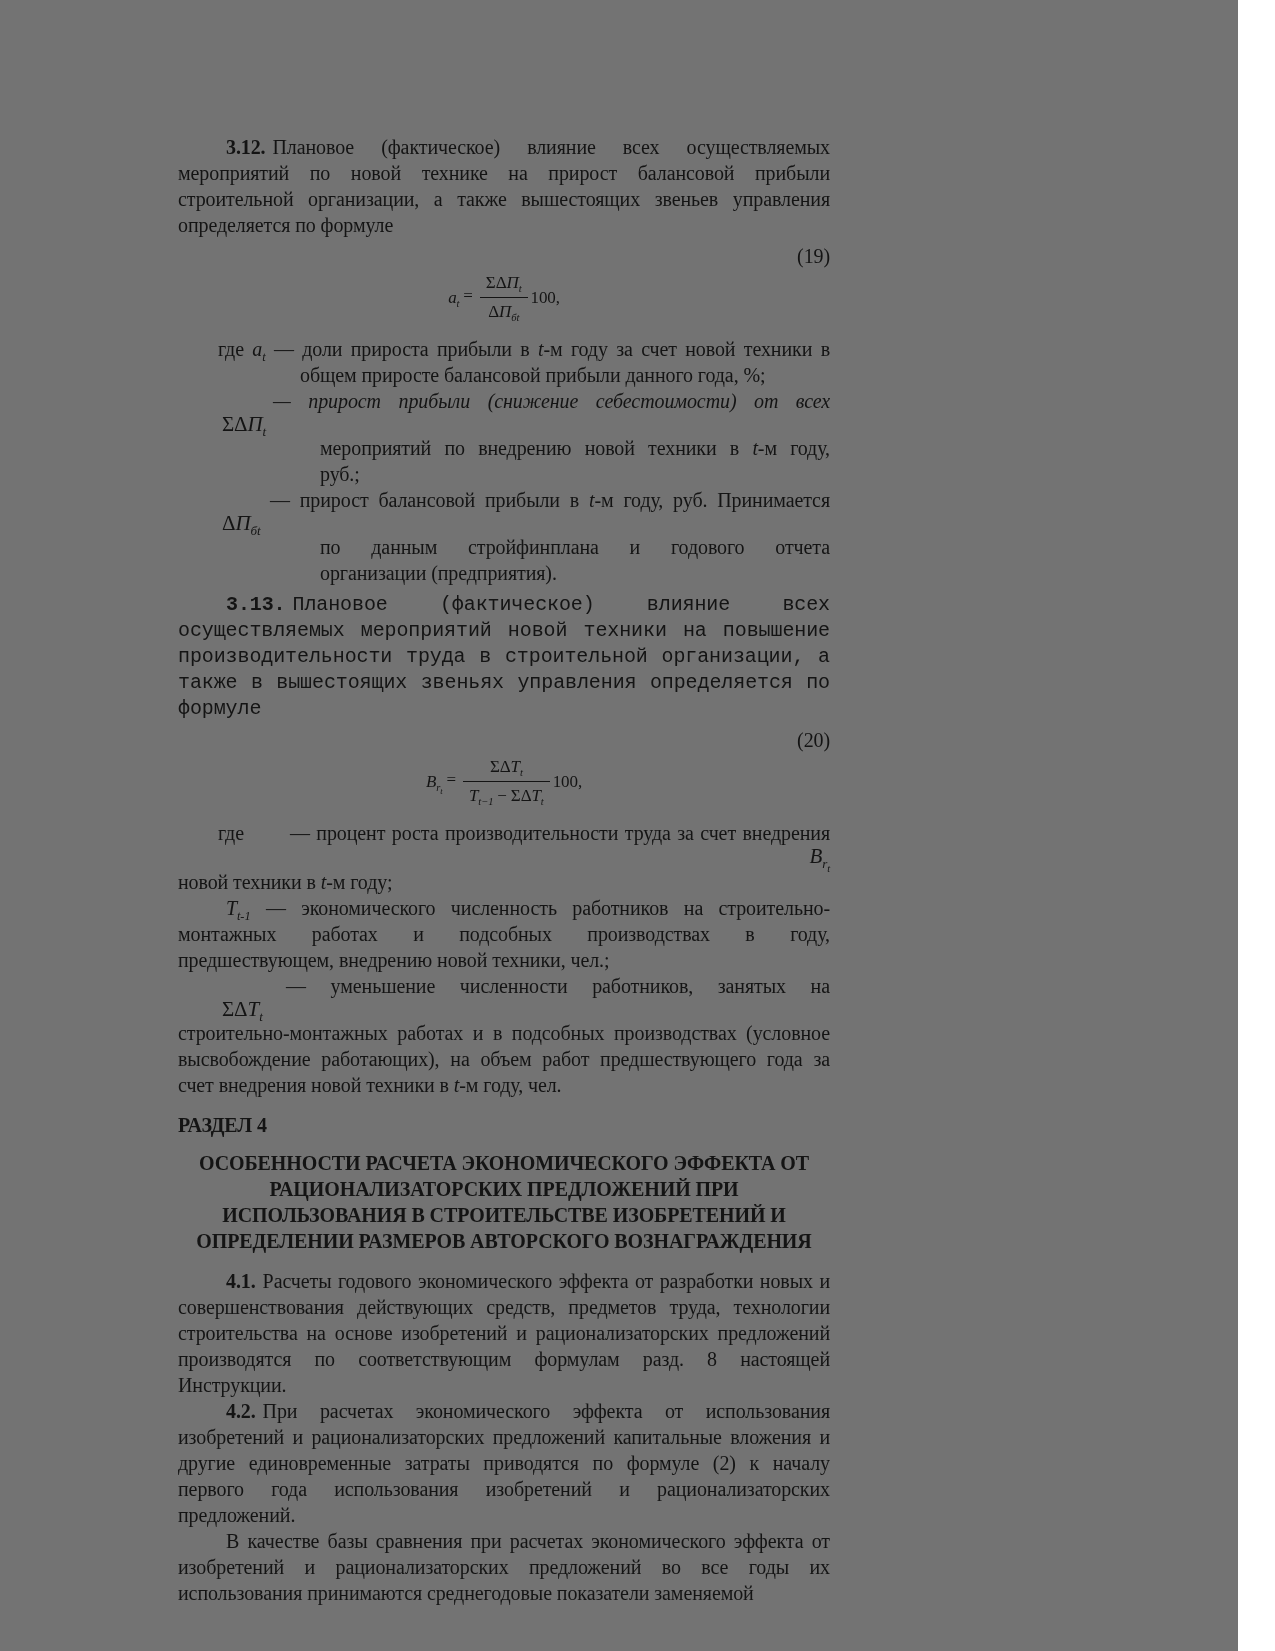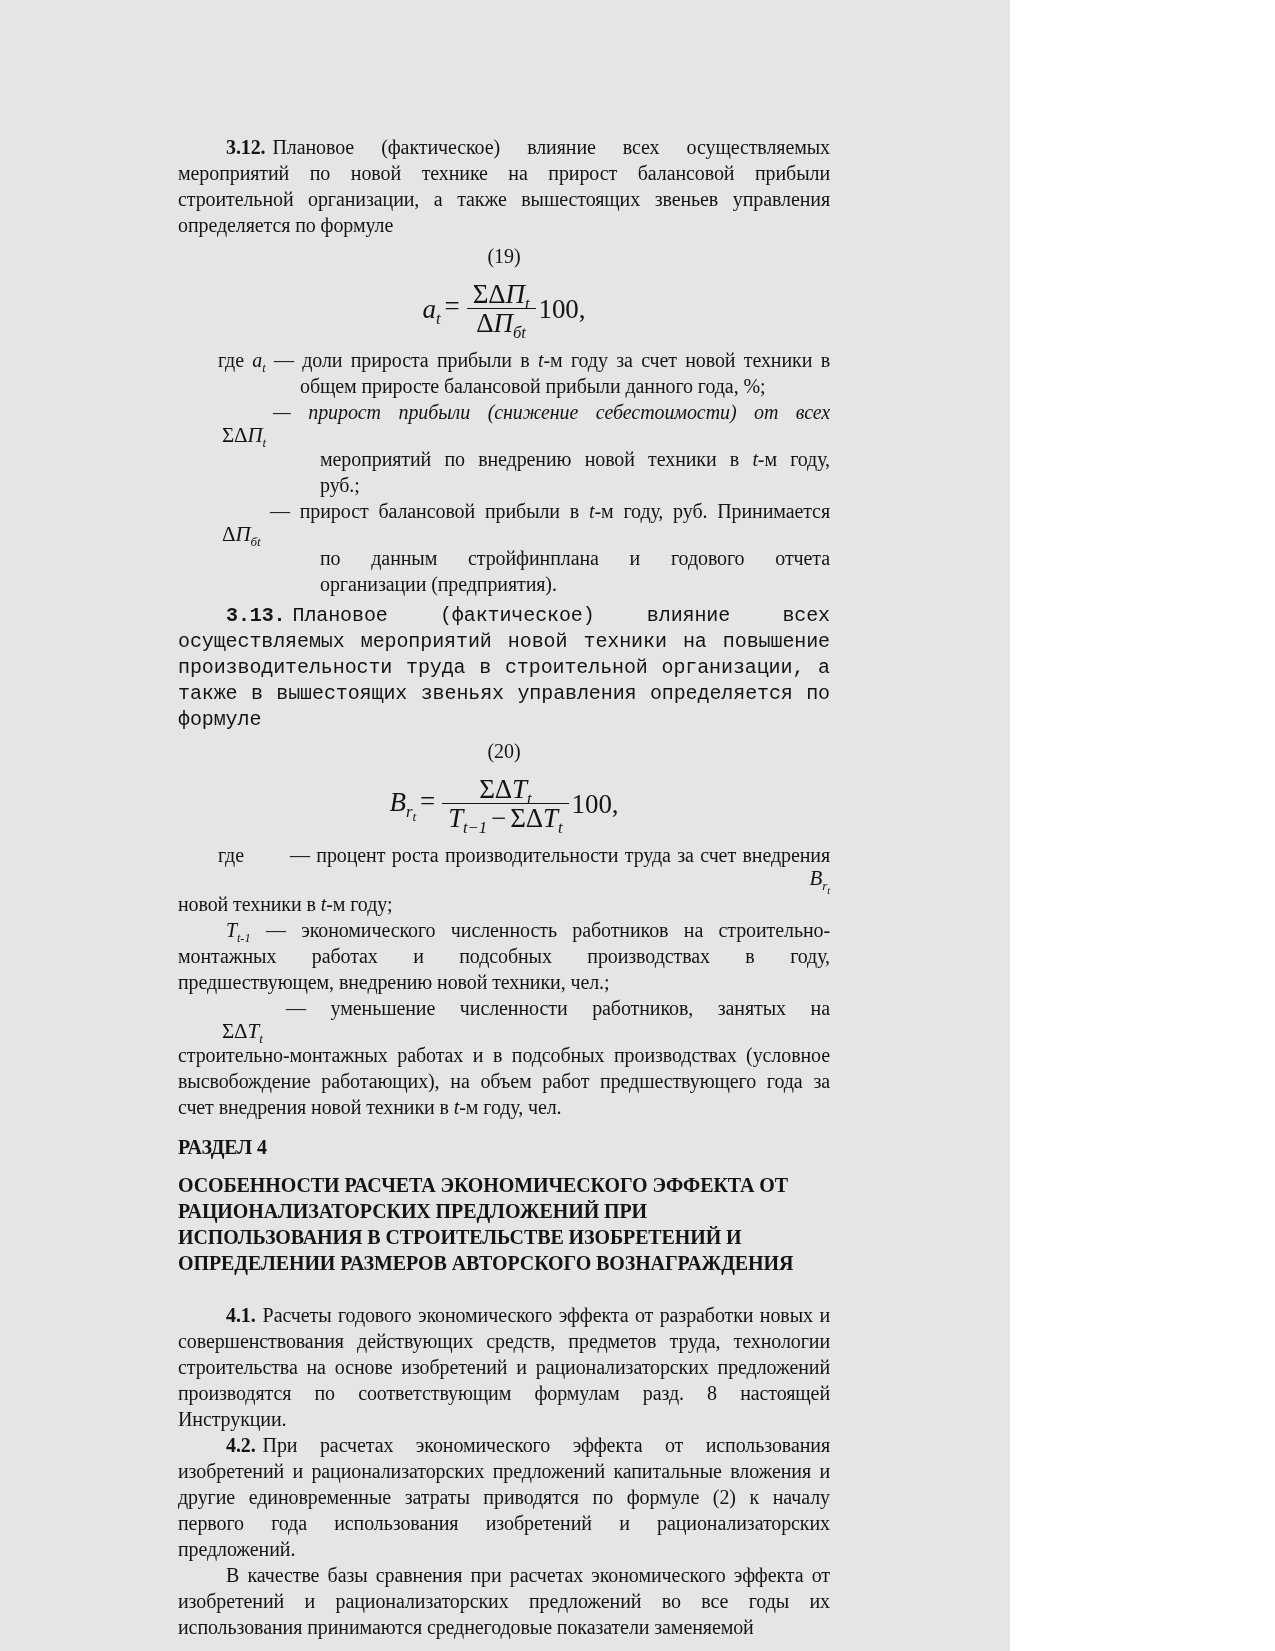--- a/index.html
+++ b/index.html
@@ -1,30 +1,30 @@
 <!DOCTYPE html>
 <html lang="ru"><head>
 <meta charset="utf-8">
 <style>
   html,body{margin:0;padding:0;}
   body{
     width:1275px;height:1651px;background:#ffffff;overflow:hidden;
     font-family:"Liberation Serif","DejaVu Serif",serif;
     color:#141414;
   }
-  .page{position:relative;width:1010px;height:1651px;background:#e5e5e5;}
+  .page{position:relative;width:1238px;height:1651px;background:#737373;}
   .col{
     position:absolute;left:178px;top:134px;width:652px;
     font-size:20px;line-height:26px;letter-spacing:-0.1px;
   }
   .para{margin:0;text-align:justify;text-indent:48px;}
   .lead{margin-right:7px;}
-  .eqno{text-align:center;margin:5px 0 0;}
+  .eqno{text-align:right;margin:5px 0 0;}
   .formula{
-    text-align:center;margin:13px 0 12px;font-size:27px;line-height:24px;
+    text-align:center;margin:2px 0 12px;font-size:17px;line-height:24px;
   }
   .formula .frac{display:inline-block;vertical-align:middle;text-align:center;margin:0 3px;}
   .formula .num{display:block;padding:0 6px 2px;border-bottom:1.4px solid #141414;}
   .formula .den{display:block;padding:2px 6px 0;}
   .formula i, .tl i{font-family:"Liberation Serif","DejaVu Serif",serif;}
   sub{font-size:62%;line-height:0;}
   sub sub{font-size:80%;}
   .feq{margin:0 4px;}
   .fl{vertical-align:middle;}
   .fmult{vertical-align:middle;}
@@ -35,21 +35,21 @@
   .pad40{padding-left:40px;}
   .pad44{padding-left:44px;}
   .pad62{padding-left:62px;text-align:right;}
   .pad92{padding-left:92px;}
   .pad95{padding-left:95px;font-style:italic;}
   .pad108{padding-left:108px;}
   .pad122{padding-left:122px;}
   .pad142{padding-left:142px;}
   .ind48{text-indent:48px;}
   .kicker{text-align:left;font-weight:bold;margin:14px 0 12px;}
-  .title{font-weight:bold;margin:0 0 26px;}
+  .title{text-align:center;font-weight:bold;margin:0 0 14px;}
   .title .t-line{white-space:nowrap;}
   .mt6{margin-top:6px;font-family:Liberation Mono, monospace;}
 </style>
 </head>
 <body>
 
 <div class="page">
   <div class="col">
 
     <p class="para"><b class="lead">3.12.</b><span>Плановое (фактическое) влияние всех осуществляемых мероприятий по новой технике на прирост балансовой прибыли строительной организации, а также вышестоящих звеньев управления определяется по формуле</span></p>

